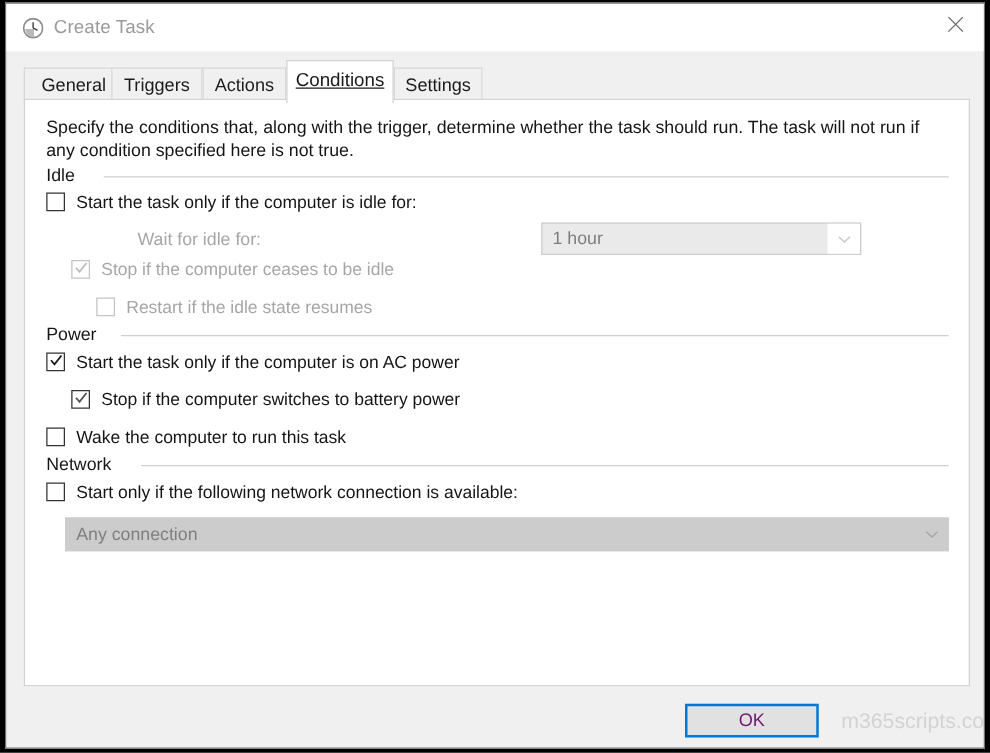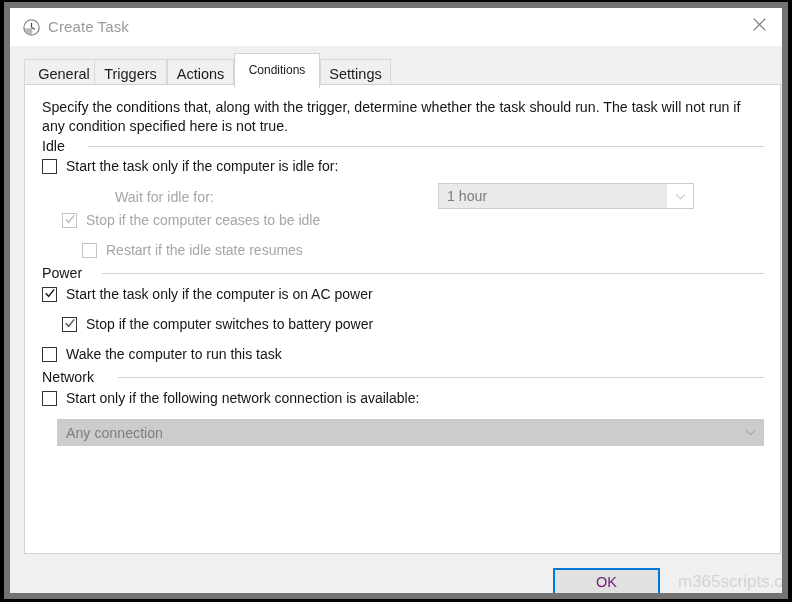--- a/index.html
+++ b/index.html
@@ -15,21 +15,21 @@
   }
 
   
   .window {
     position: absolute;
     left: 4px;
     top: 2px;
     width: 784px;
     height: 597px;
     background: #f0f0f0;
-    border: 6px solid #737373;
+    border: 1px solid #737373;
     box-sizing: border-box;
     overflow: hidden;
   }
 
   
   .titlebar {
     position: absolute;
     left: 0; top: 0;
     width: 100%;
     height: 38px;
@@ -89,22 +89,23 @@
     white-space: nowrap;
     cursor: default;
   }
   .tab.active {
     top: 7px;
     height: 35px;
     background: #ffffff;
     border: 1px solid #d2d2d2;
     border-bottom: 1px solid #ffffff;
     z-index: 5;
-    font-size: 12px;
+    font-size: 15px;
     padding-bottom: 2px;
+    text-decoration: underline;
   }
 
   
   .panel {
     position: absolute;
     left: 14px;
     top: 76px;
     width: 757px;
     height: 470px;
     background: #ffffff;

